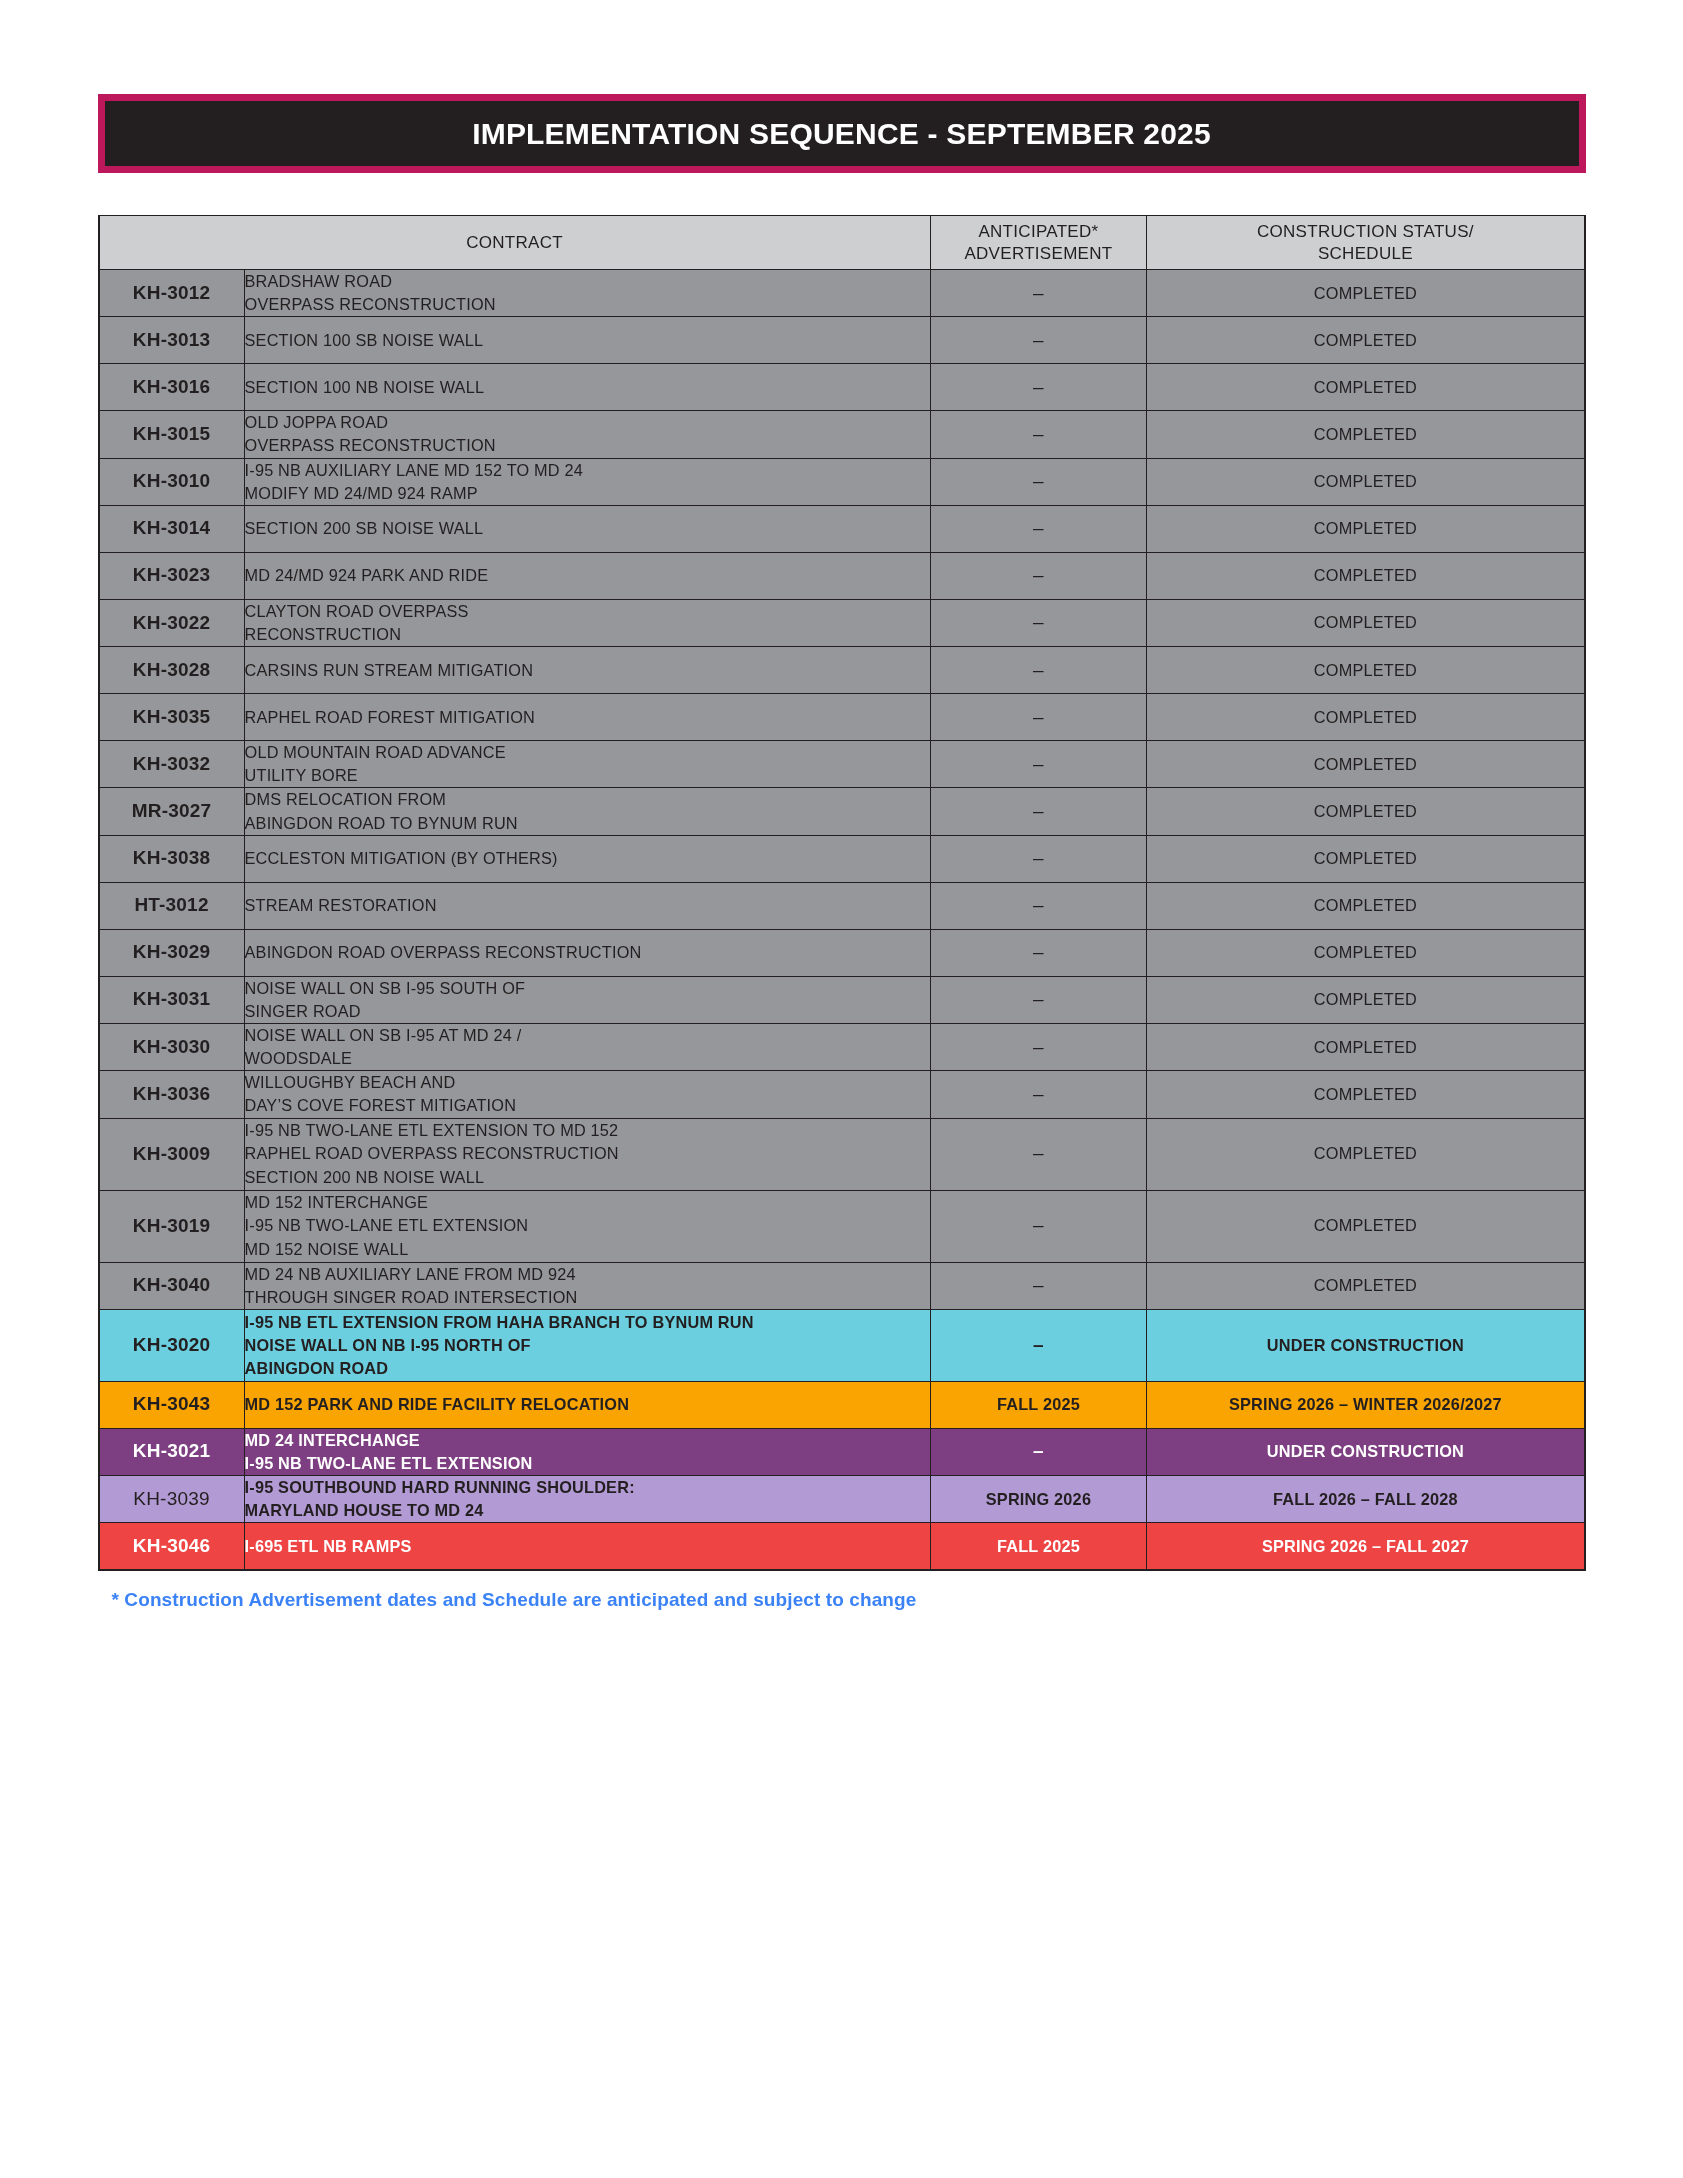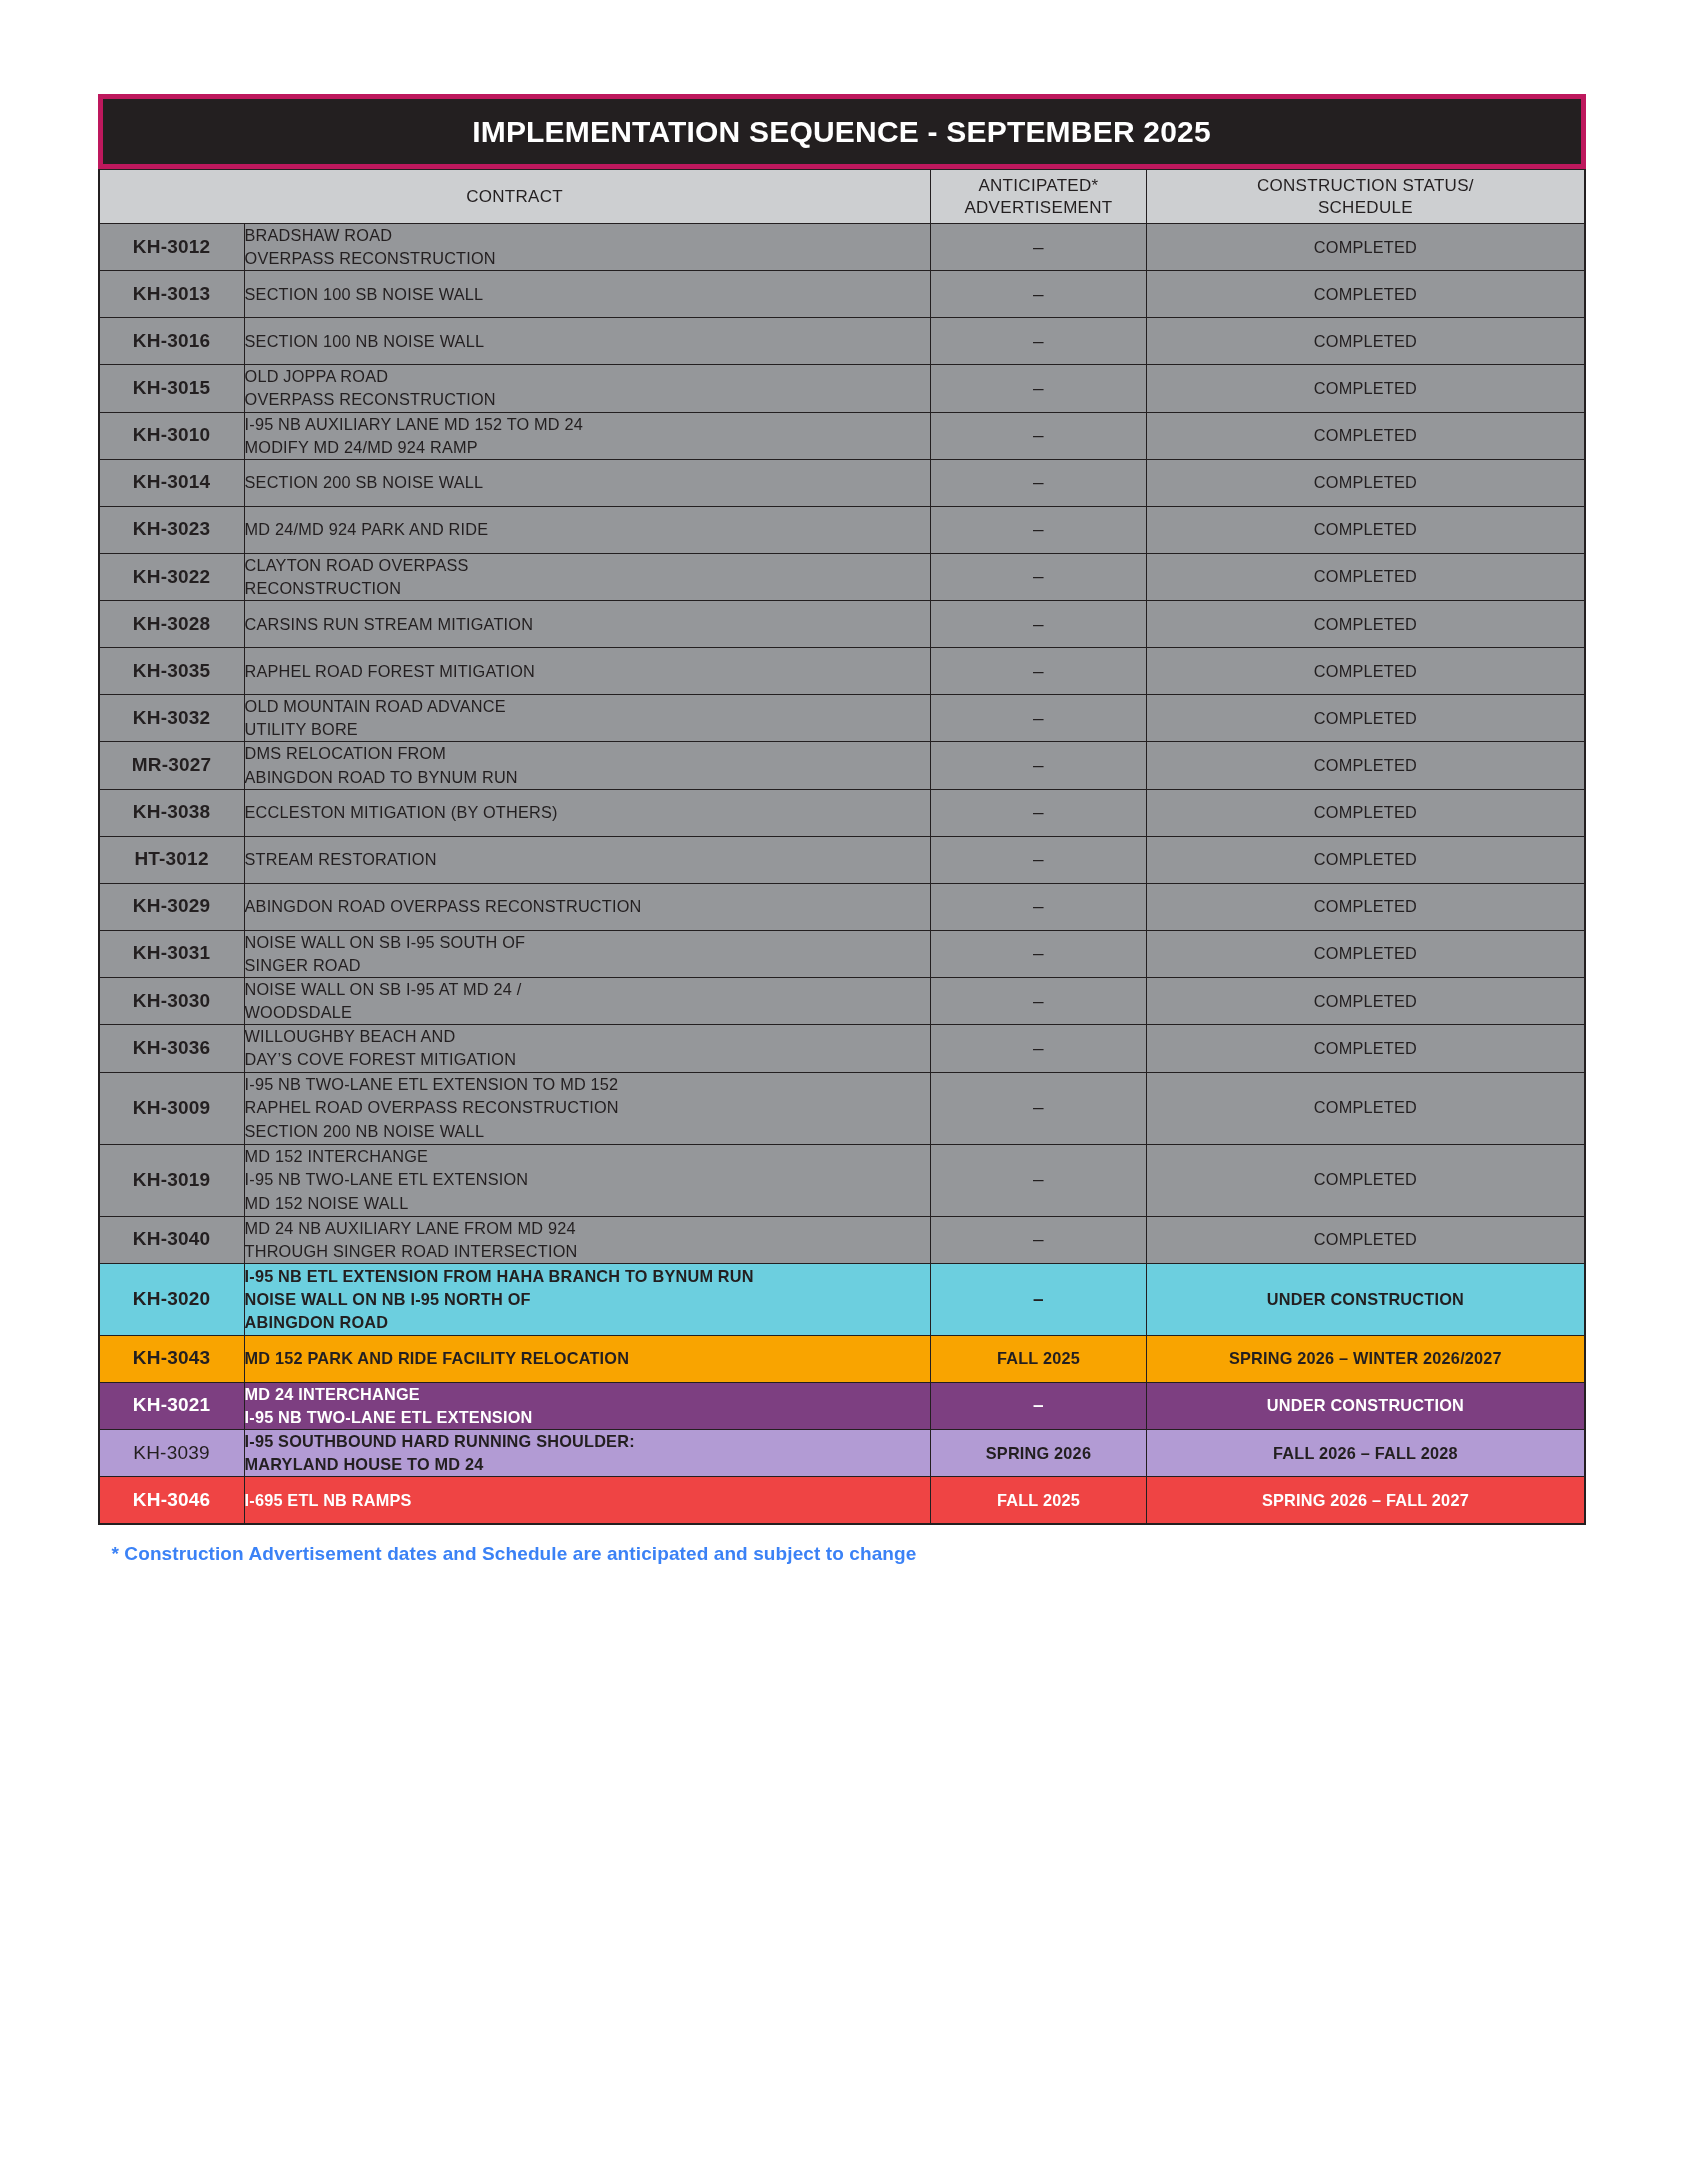--- a/index.html
+++ b/index.html
@@ -22,41 +22,42 @@
     padding: 94px 0 0 0;
   }
   .sheet {
     width: 1488px;
     margin: 0 auto;
   }
 
   
   .title-bar {
     background: #231f20;
-    border: 5px solid #be185d;
+    border: 7px solid #be185d;
     height: 65px;
     display: flex;
     align-items: center;
     justify-content: center;
   }
   .title-bar .title-text {
     color: #ffffff;
     font-size: 30px;
     font-weight: bold;
     letter-spacing: 0.2px;
     text-align: center;
   }
 
   
   table.seq {
     border-collapse: collapse;
     width: 100%;
     table-layout: fixed;
     border: 2px solid #231f20;
     border-top: none;
+    margin-top: 42px;
   }
   table.seq col.c-contract   { width: 133px; }
   table.seq col.c-desc       { width: 627px; }
   table.seq col.c-ad         { width: 198px; }
   table.seq col.c-status     { width: 400px; }
 
   table.seq th, table.seq td {
     border: 1px solid #231f20;
     padding: 0;
     vertical-align: middle;

